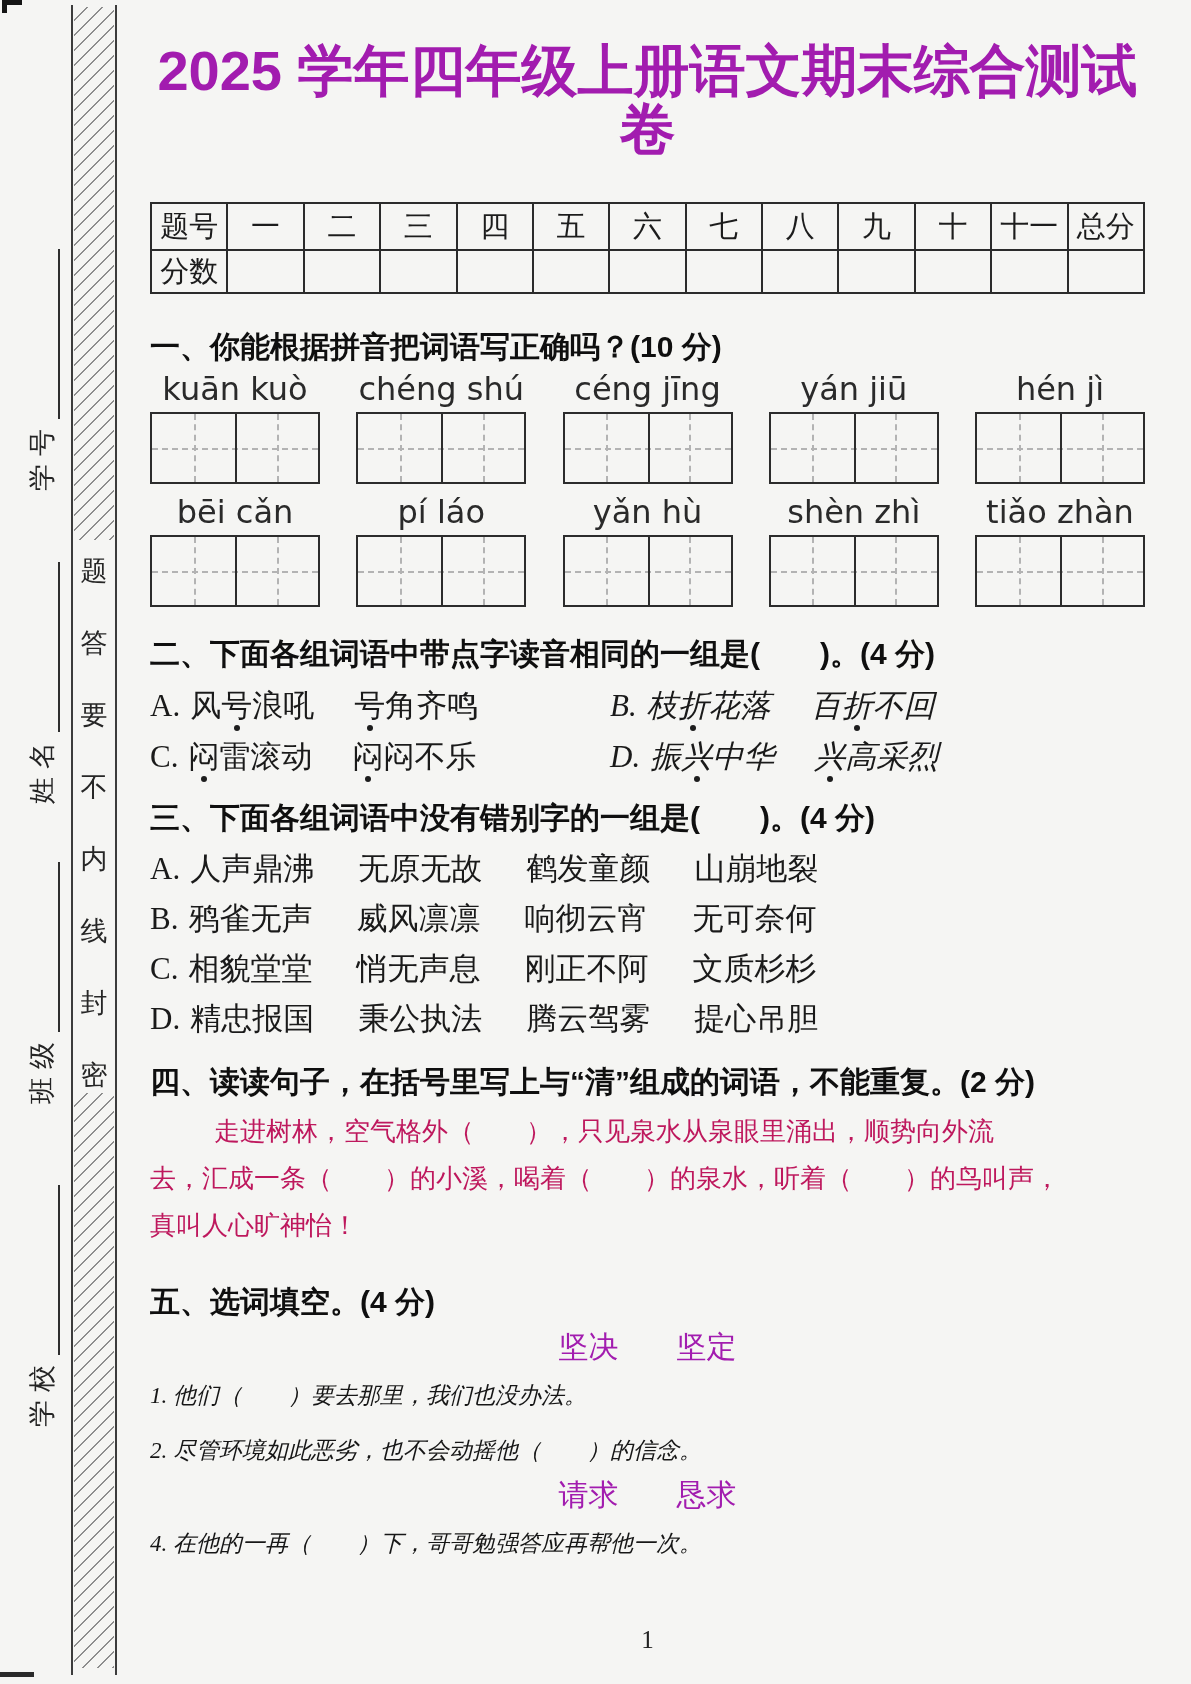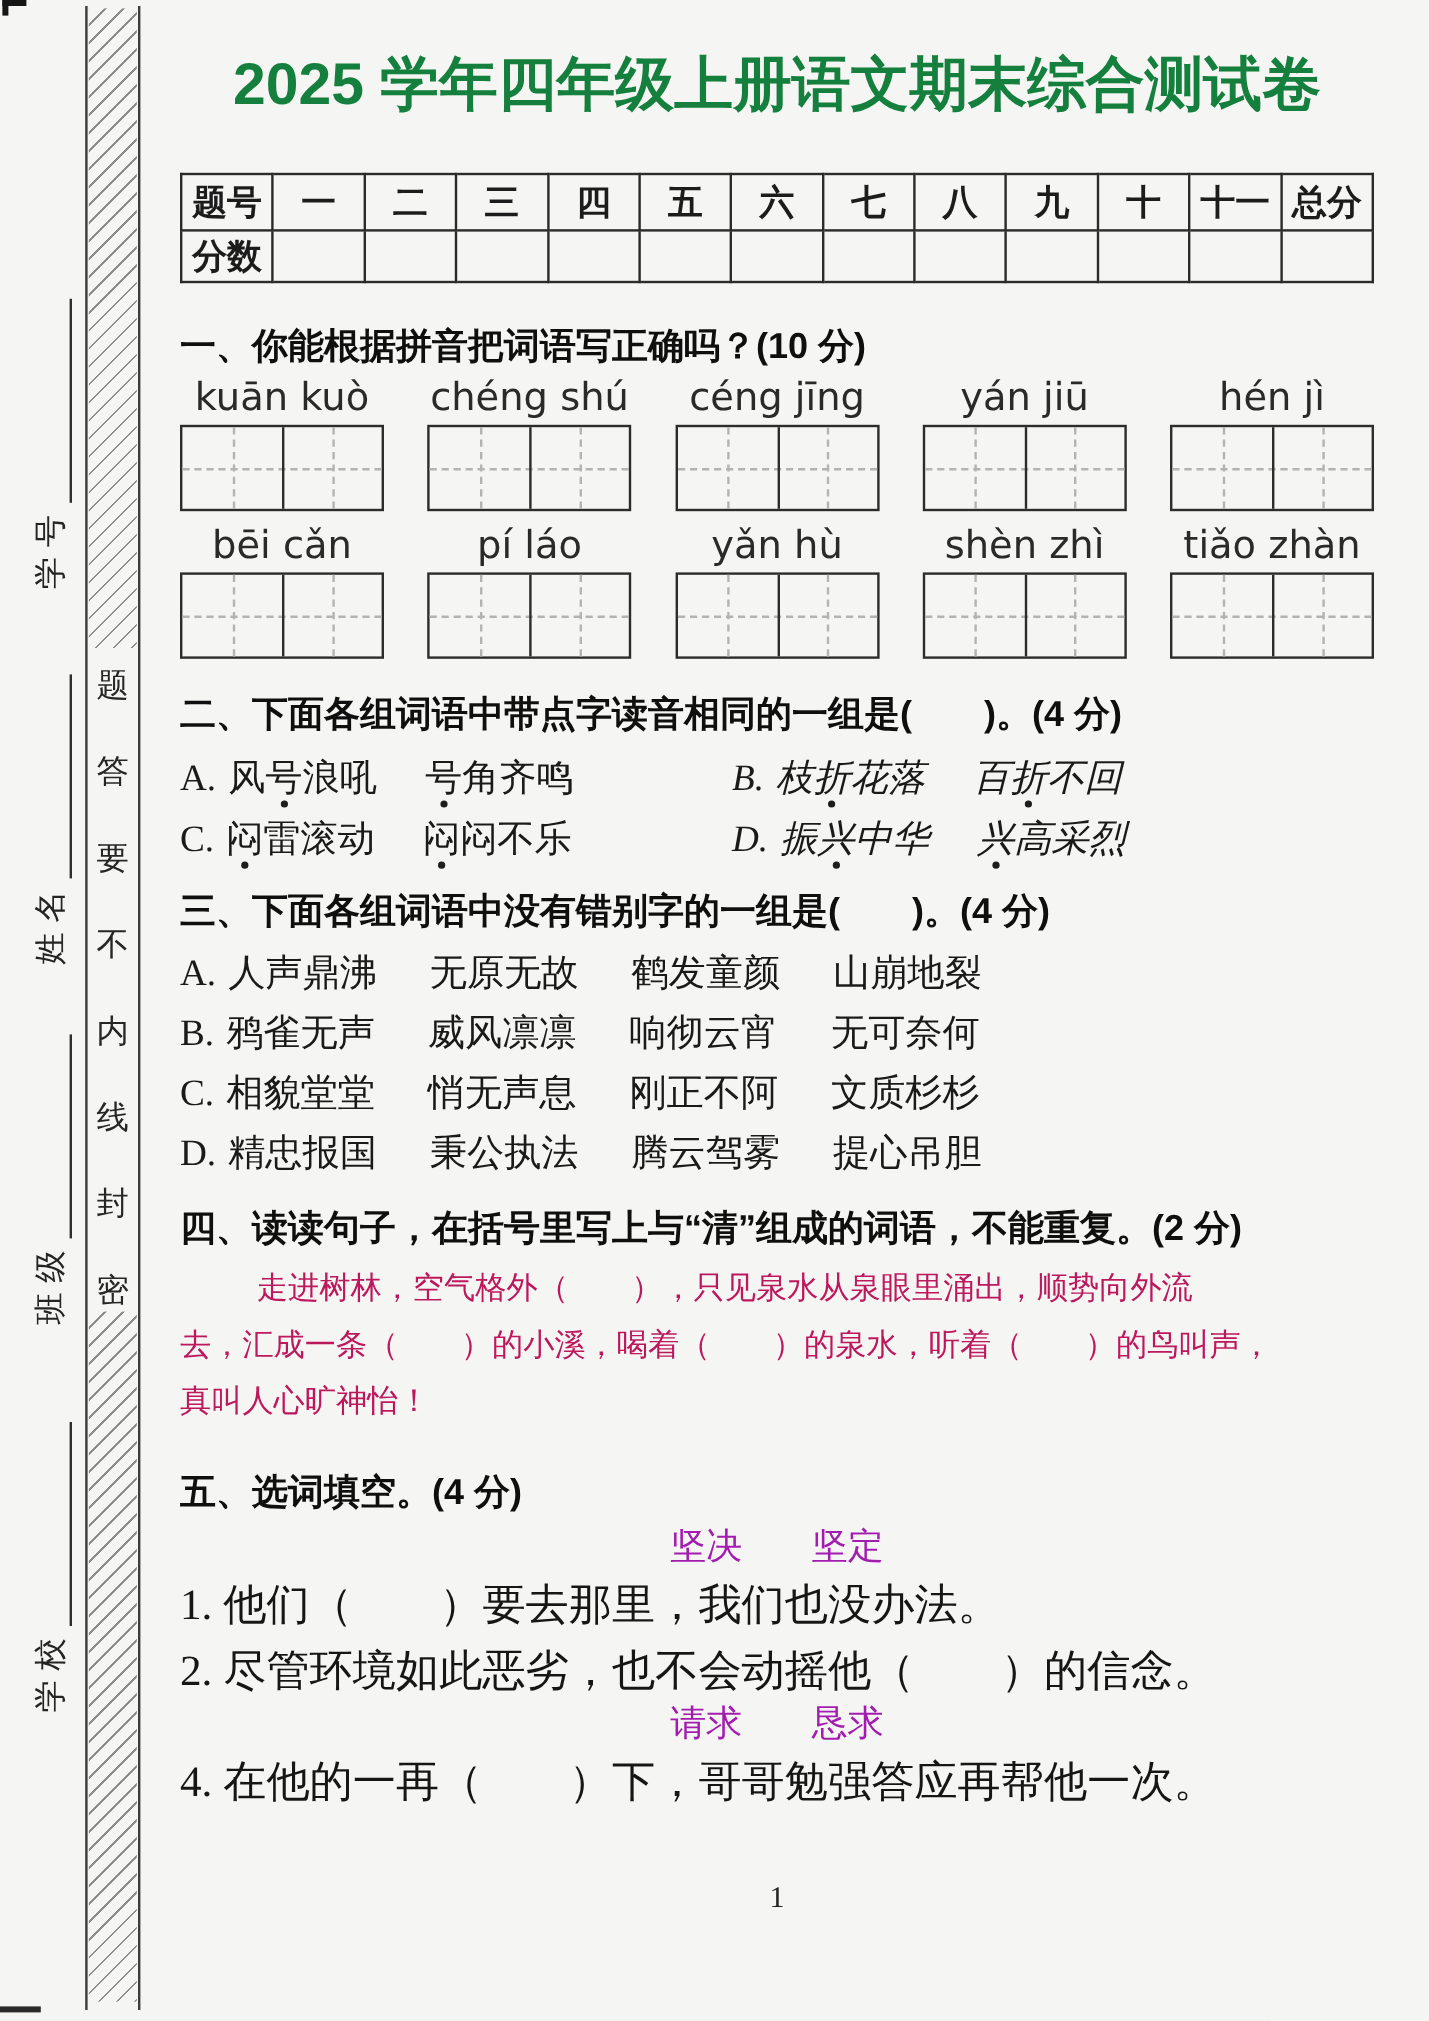--- a/index.html
+++ b/index.html
@@ -28,25 +28,25 @@
     font-size:27px;color:#262626;}
   
   .sidefield{position:absolute;left:42px;transform:translate(-50%,-50%) rotate(-90deg);
     display:flex;align-items:flex-end;white-space:nowrap;}
   .sidefield .flabel{font-size:27px;color:#242424;letter-spacing:8px;padding-right:2px;}
   .sidefield .fblank{display:inline-block;width:170px;height:6px;border-bottom:2.5px solid #2e2e2e;}
   
   .content{position:absolute;left:150px;top:0;width:995px;}
   .title{margin:42px 0 0 0;text-align:center;
     font-family:"Liberation Sans","DejaVu Sans",sans-serif;
-    font-weight:800;font-size:49px;line-height:58px;color:#15803d;letter-spacing:0px;}
+    font-weight:800;font-size:56px;line-height:58px;color:#a21caf;letter-spacing:0px;}
   
   table.score{margin-top:44px;width:995px;border-collapse:collapse;table-layout:fixed;}
   table.score td,table.score th{border:2px solid #2b2b2b;padding:0;text-align:center;
-    font-weight:bold;font-size:29px;color:#1c1c1c;}
+    font-weight:normal;font-size:29px;color:#1c1c1c;}
   table.score tr.r1 th,table.score tr.r1 td{height:45px;}
   table.score tr.r2 th,table.score tr.r2 td{height:41px;}
   
   .qhead{font-family:"Liberation Sans","DejaVu Sans",sans-serif;font-weight:bold;
     font-size:30px;line-height:34px;color:#0f0f0f;}
   .h-q1{margin-top:36px;}
   .h-q2{margin-top:30px;}
   .h-q3{margin-top:28px;}
   .h-q4{margin-top:30px;}
   .h-q5{margin-top:42px;}
@@ -76,21 +76,21 @@
   .q3row{margin-top:17px;}
   .q3row .w{margin-right:44px;}
   .q3row .w:last-child{margin-right:0;}
   
   .para{font-size:26px;line-height:34px;color:#be185d;}
   .para .ln{margin-top:13px;}
   .para .ln.first{margin-top:16px;text-indent:64px;}
   
   .pair{display:flex;justify-content:center;gap:58px;margin-top:12px;
     font-size:30px;line-height:32px;color:#a21caf;}
-  .item{margin-top:16px;font-size:36px;line-height:33px;}
+  .item{margin-top:16px;font-size:23px;line-height:33px;font-style:italic;}
   .item.sp{margin-top:22px;}
   .pagenum{margin-top:66px;text-align:center;font-size:25px;color:#222;}
 </style>
 </head>
 <body>
 
 <div class="page">
 
   <div class="corner-tl"></div>
   <div class="corner-bl"></div>

